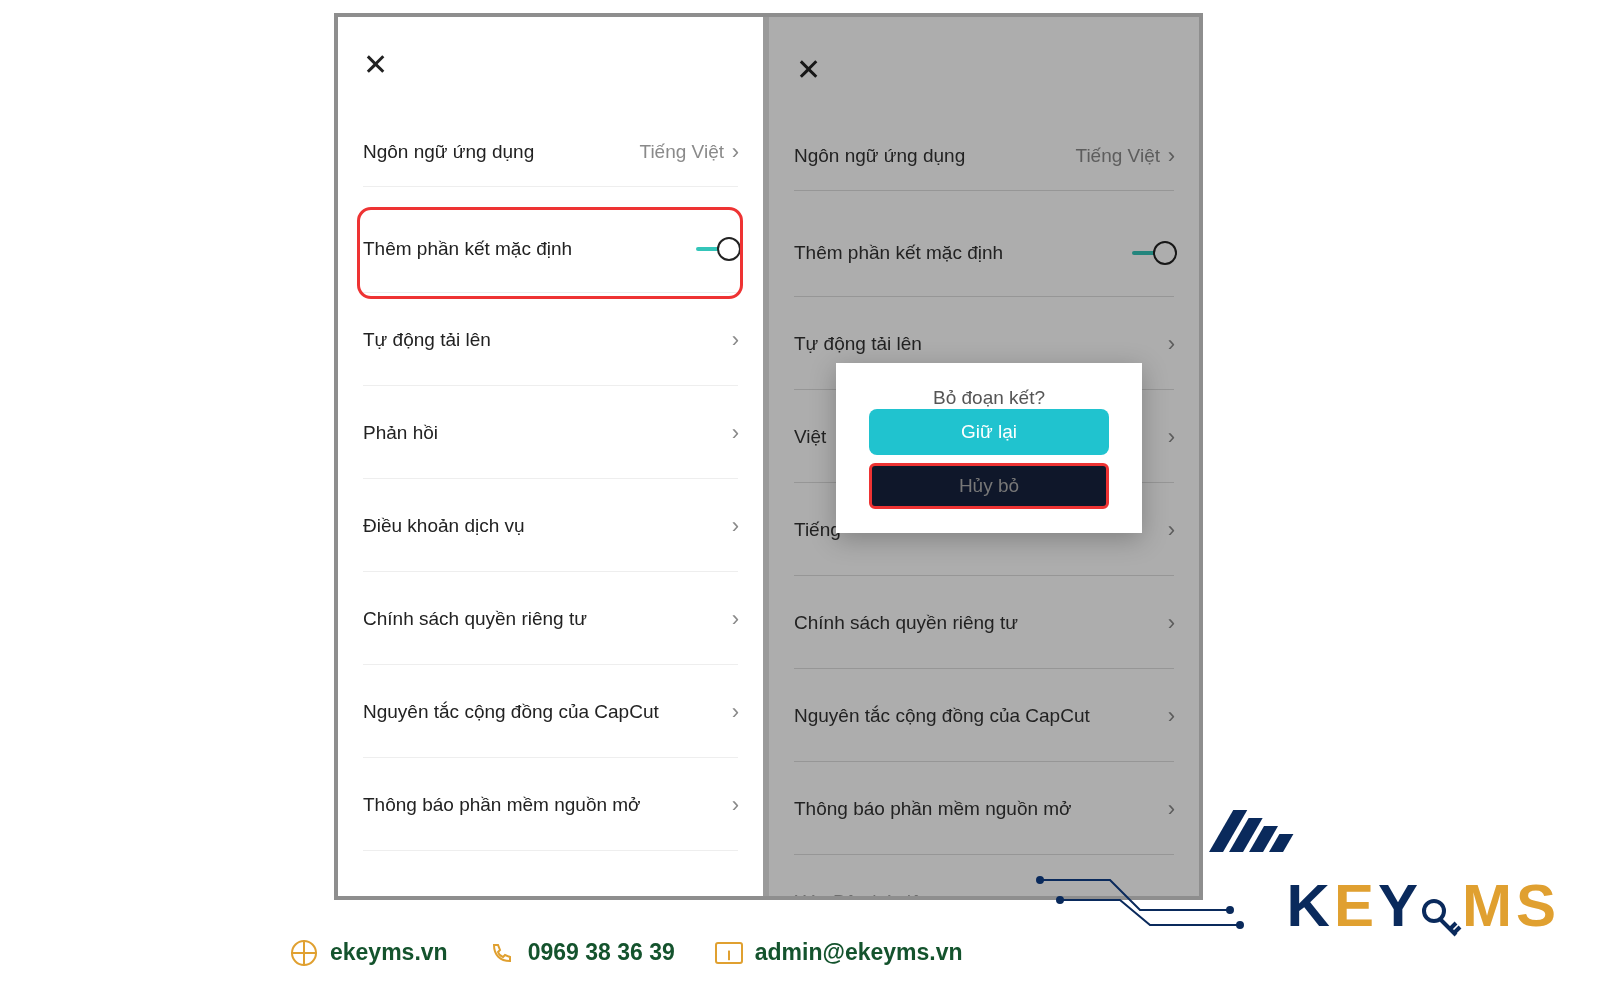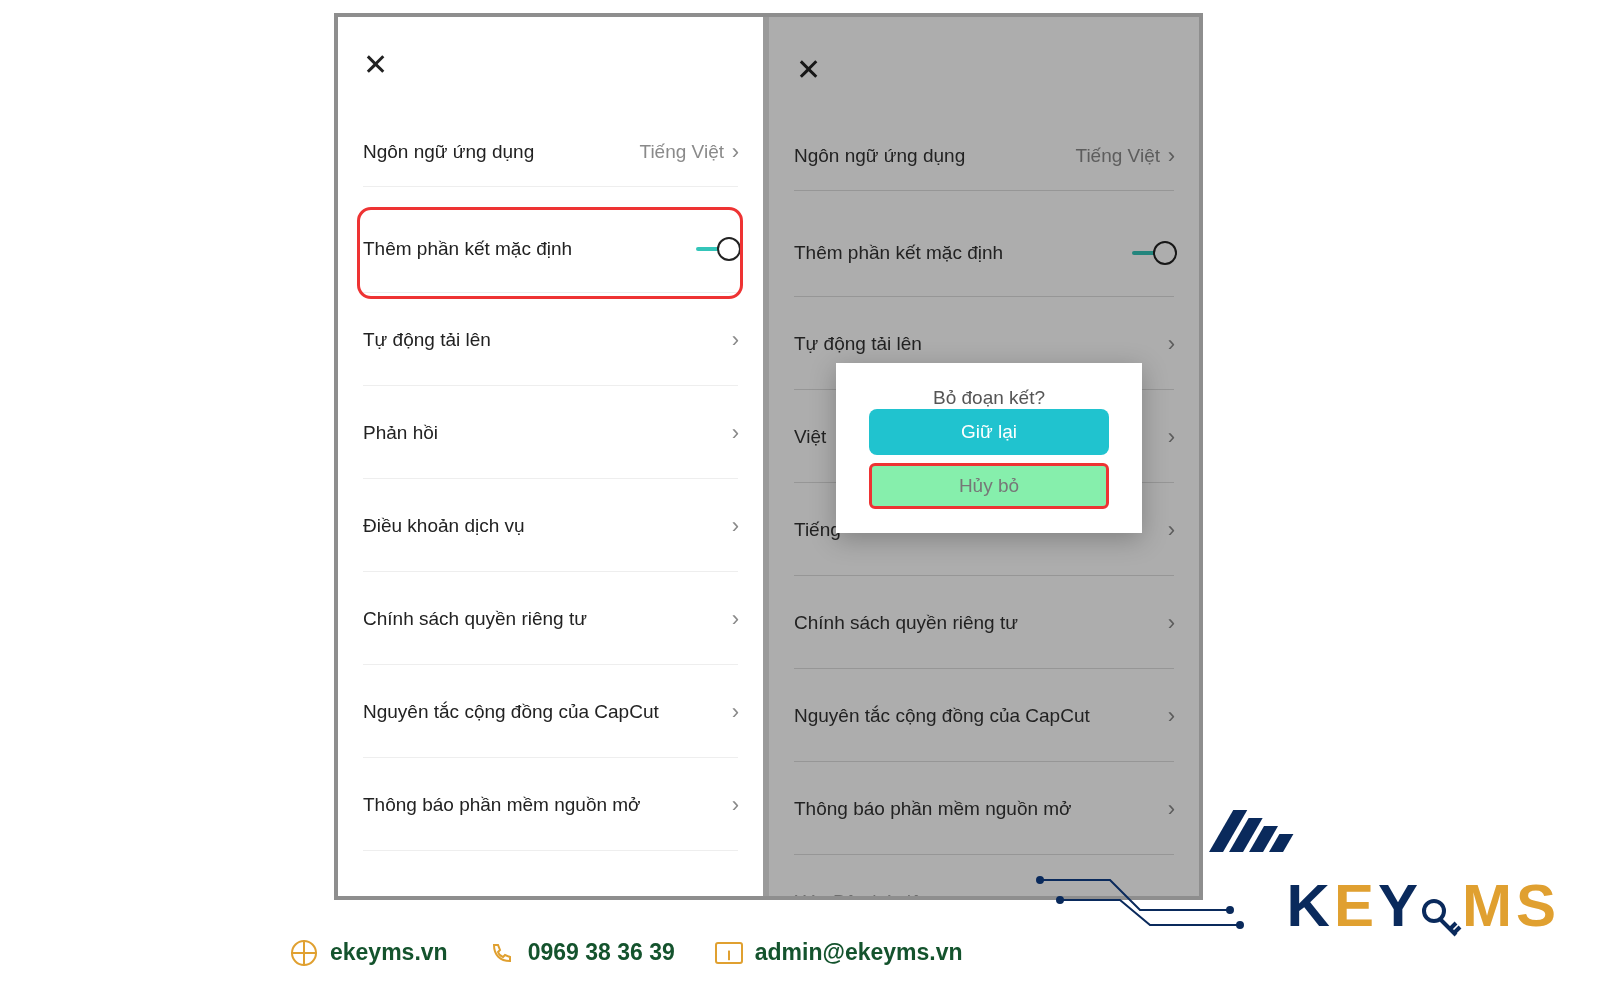--- a/index.html
+++ b/index.html
@@ -23,21 +23,21 @@
   .pane-right .sep{background:#ddd;}
   .pane-right .row .label{color:#333;}
   .toggle{position:absolute;right:22px;top:50%;transform:translateY(-50%);display:flex;align-items:center;}
   .t-track{width:24px;height:4px;background:#34c5b9;border-radius:2px;}
   .t-knob{width:20px;height:20px;border:2px solid #222;border-radius:50%;background:#fff;margin-left:-3px;}
   .red-box{position:absolute;border:3px solid #e33;border-radius:14px;pointer-events:none;}
   .dialog{position:absolute;left:67px;top:346px;width:306px;background:#fff;padding:24px 18px 16px;box-sizing:border-box;box-shadow:0 6px 24px rgba(0,0,0,.25);}
   .dialog .dtitle{text-align:center;font-size:19px;color:#555;}
   .btn{display:block;width:240px;height:46px;margin:0 auto 8px;border-radius:8px;font-size:19px;display:flex;align-items:center;justify-content:center;}
   .btn-primary{background:#20c3cf;color:#fff;}
-  .btn-secondary{background:#86efac;color:#777;border:3px solid #e33;border-radius:6px;box-sizing:border-box;}
+  .btn-secondary{background:#0f172a;color:#777;border:3px solid #e33;border-radius:6px;box-sizing:border-box;}
   .footer{position:absolute;left:0;right:0;bottom:0;height:95px;display:flex;align-items:center;padding-left:290px;box-sizing:border-box;}
   .fitem{display:flex;align-items:flex-start;margin-right:40px;font-size:23px;color:#14532d;font-weight:600;}
   .ficon{width:28px;height:28px;margin-right:12px;display:flex;align-items:center;justify-content:center;}
   .globe{border:2px solid #e0a030;border-radius:50%;width:22px;height:22px;position:relative;}
   .globe:before{content:"";position:absolute;left:50%;top:-2px;bottom:-2px;width:2px;background:#e0a030;transform:translateX(-50%);}
   .globe:after{content:"";position:absolute;top:50%;left:-2px;right:-2px;height:2px;background:#e0a030;transform:translateY(-50%);}
   .mail{width:26px;height:18px;border:2px solid #e0a030;border-radius:3px;position:relative;}
   .mail:after{content:"";position:absolute;left:2px;top:1px;width:0;height:0;border-left:10px solid transparent;border-right:10px solid transparent;border-top:8px solid #e0a030;opacity:.0;}
   .mail:before{content:"";position:absolute;left:0;top:0;width:11px;height:9px;border-right:2px solid #e0a030;transform:skewY(35deg) translateY(3px);}
   .mail span{position:absolute;right:0;top:0;width:11px;height:9px;border-left:2px solid #e0a030;transform:skewY(-35deg) translateY(3px);}

